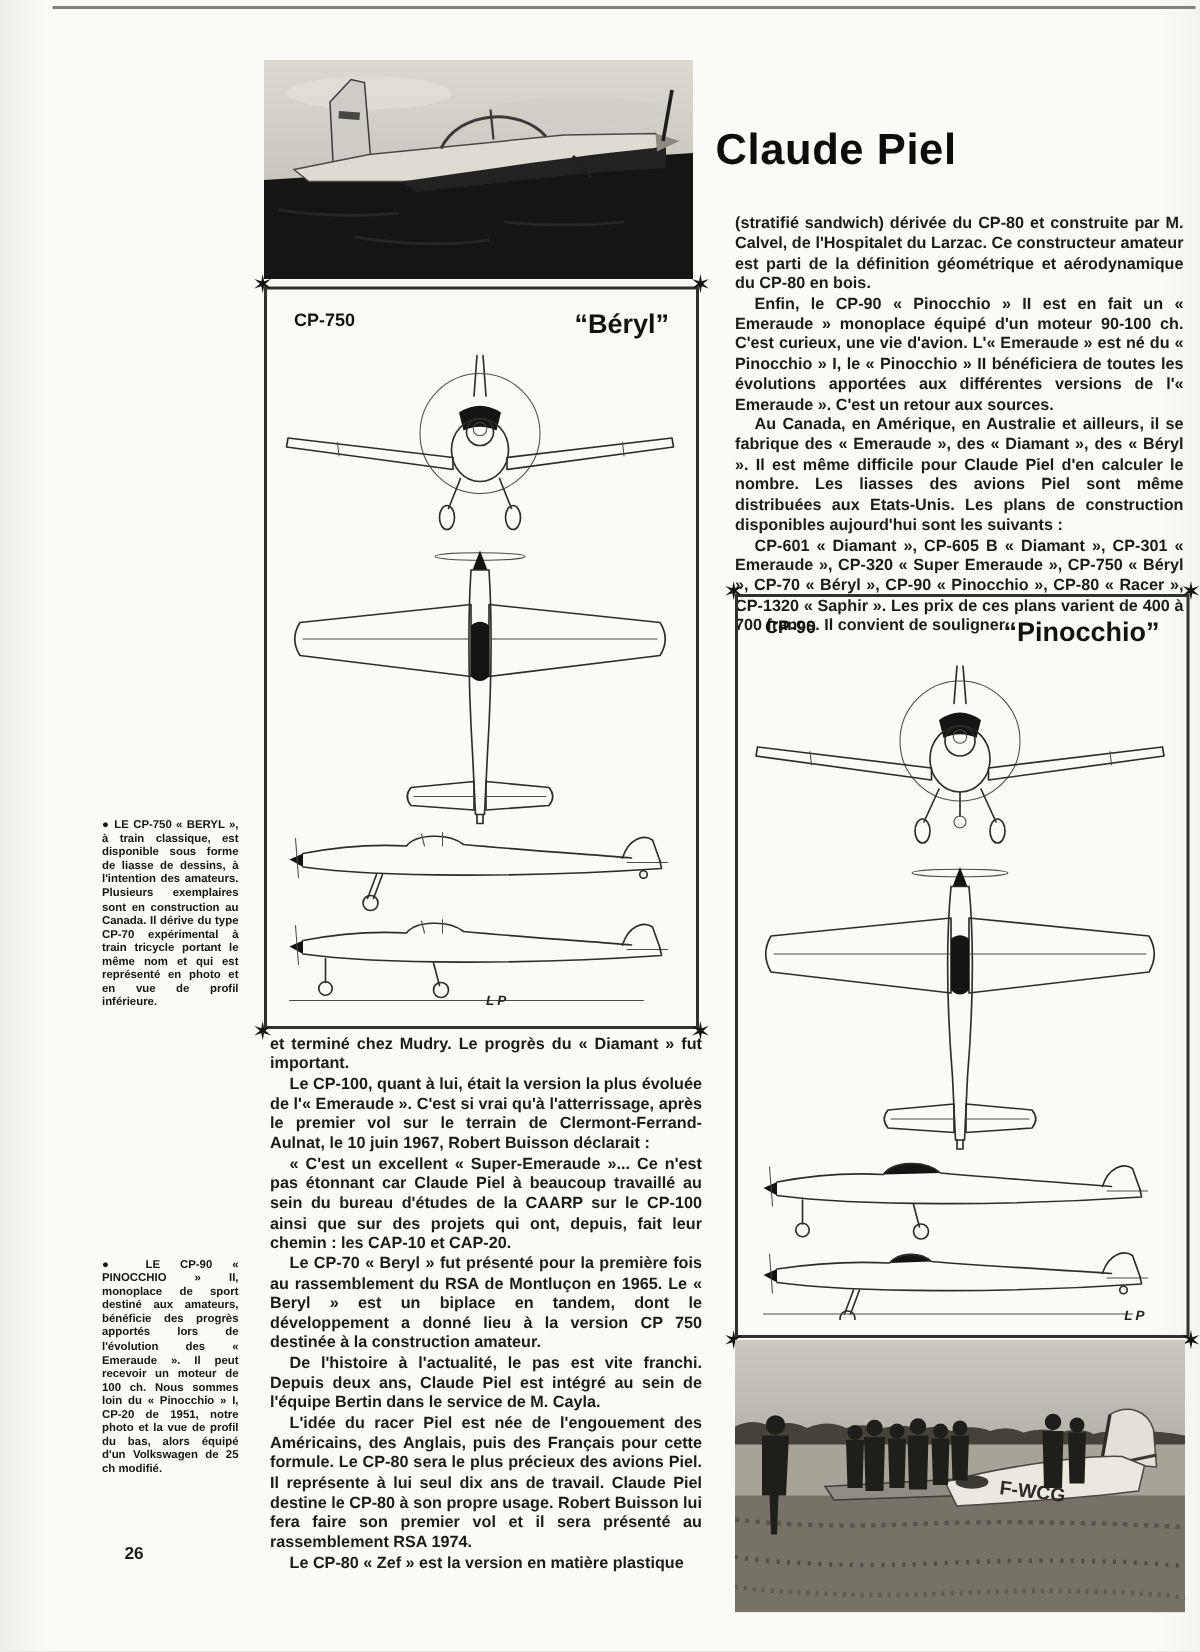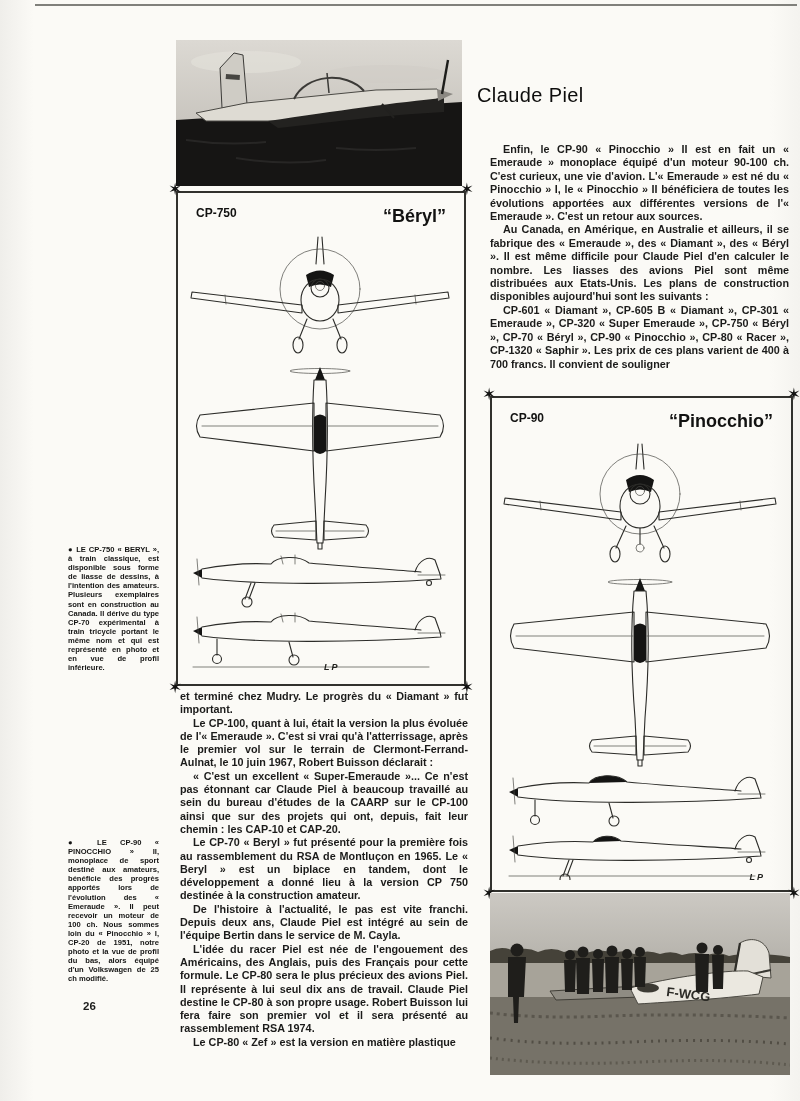--- a/index.html
+++ b/index.html
@@ -5,21 +5,21 @@
   html,body { margin:0; padding:0; background:#e6e4e0; }
   .page {
     position:relative; width:800px; height:1101px; overflow:hidden;
     background:linear-gradient(90deg,#efeeea 0px,#fbfaf6 34px,#fbfaf6 770px,#f4f3ef 800px);
     font-family:"Liberation Sans", sans-serif; color:#1b1b1a;
   }
   .rule-top { position:absolute; left:35px; top:4px; width:762px; height:2px; background:#80807b; }
   .photo { position:absolute; overflow:hidden; }
   .photo-top { left:176px; top:40px; width:286px; height:146px; }
   .photo-bottom { left:490px; top:893px; width:300px; height:182px; }
-  .page-title { position:absolute; left:477px; top:84px; font-size:20px; font-weight:normal; letter-spacing:.4px; color:#0d0d0c; }
+  .page-title { position:absolute; left:477px; top:84px; font-size:29px; font-weight:bold; letter-spacing:.4px; color:#0d0d0c; }
   .col { text-align:justify; font-weight:bold; }
   .col p { margin:0; }
   .col p.ind { text-indent:13px; }
   .col-right { position:absolute; left:490px; top:143px; width:299px; font-size:10.8px; line-height:13.4px; }
   .col-left  { position:absolute; left:180px; top:690px; width:288px; font-size:10.8px; line-height:13.3px; }
   .note { position:absolute; left:68px; width:91px; font-size:7.6px; line-height:9.1px; font-weight:bold; text-align:justify; color:#151514; }
   .note-1 { top:545px; } .note-2 { top:838px; }
   .fig { position:absolute; border:2px solid #31312d; background:transparent; }
   .fig-750 { left:176px; top:191px; width:286px; height:491px; }
   .fig-90  { left:490px; top:396px; width:299px; height:492px; }
@@ -29,21 +29,21 @@
   .s-tl{left:-10px;top:-12px} .s-tr{right:-10px;top:-12px} .s-bl{left:-10px;bottom:-12px} .s-br{right:-10px;bottom:-12px}
   .plan { position:absolute; left:1px; top:34px; }
   .plan path, .plan circle, .plan ellipse, .plan line {
     stroke:#2c2c29; fill:none; stroke-width:1.1; stroke-linecap:round; stroke-linejoin:round;
   }
   .plan .dk { fill:#141413; stroke:none; }
   .plan .thin { stroke-width:.7; stroke:#4a4a46; }
   .sig { position:absolute; font-size:9px; font-weight:bold; font-style:italic; letter-spacing:2px; color:#22221f; }
   .fig-750 .sig { left:146px; bottom:12px; }
   .fig-90  .sig { right:26px; bottom:8px; }
-  .pagenum { position:absolute; left:83px; top:1000px; font-size:11.5px; font-weight:bold; }
+  .pagenum { position:absolute; left:83px; top:1030px; font-size:11.5px; font-weight:bold; }
 </style>
 </head>
 <body>
 
 <div class="page">
 
   <div class="rule-top"></div>
 
   <div class="photo photo-top">
     <svg width="286" height="146" viewBox="0 0 286 146">
@@ -66,20 +66,21 @@
       <path d="M92,81 C160,71 222,62 268,58 L268,72 C205,75 142,84 102,88 Z" fill="#232220"></path>
       <path d="M261,49 L277,54 L262,61 Z" fill="#8b8882"></path>
       <path d="M272,20 L266,54" stroke="#1d1d1b" stroke-width="2.4"></path>
       <path d="M206,64 l12,14" stroke="#22211f" stroke-width="2"></path>
     </svg>
   </div>
 
   <div class="page-title">Claude Piel</div>
 
   <div class="col col-right">
+    <p>(stratifié sandwich) dérivée du CP-80 et construite par M. Calvel, de l'Hospitalet du Larzac. Ce constructeur amateur est parti de la définition géométrique et aérodynamique du CP-80 en bois.</p>
     <p class="ind">Enfin, le CP-90 « Pinocchio » II est en fait un « Emeraude » monoplace équipé d'un moteur 90-100 ch. C'est curieux, une vie d'avion. L'« Emeraude » est né du « Pinocchio » I, le « Pinocchio » II bénéficiera de toutes les évolutions apportées aux différentes versions de l'« Emeraude ». C'est un retour aux sources.</p>
     <p class="ind">Au Canada, en Amérique, en Australie et ailleurs, il se fabrique des « Emeraude », des « Diamant », des « Béryl ». Il est même difficile pour Claude Piel d'en calculer le nombre. Les liasses des avions Piel sont même distribuées aux Etats-Unis. Les plans de construction disponibles aujourd'hui sont les suivants :</p>
     <p class="ind">CP-601 « Diamant », CP-605 B « Diamant », CP-301 « Emeraude », CP-320 « Super Emeraude », CP-750 « Béryl », CP-70 « Béryl », CP-90 « Pinocchio », CP-80 « Racer », CP-1320 « Saphir ». Les prix de ces plans varient de 400 à 700 francs. Il convient de souligner</p>
   </div>
 
   <div class="fig fig-750">
     <span class="star s-tl">✶</span>
     <span class="star s-tr">✶</span>
     <span class="star s-bl">✶</span>
     <span class="star s-br">✶</span>

